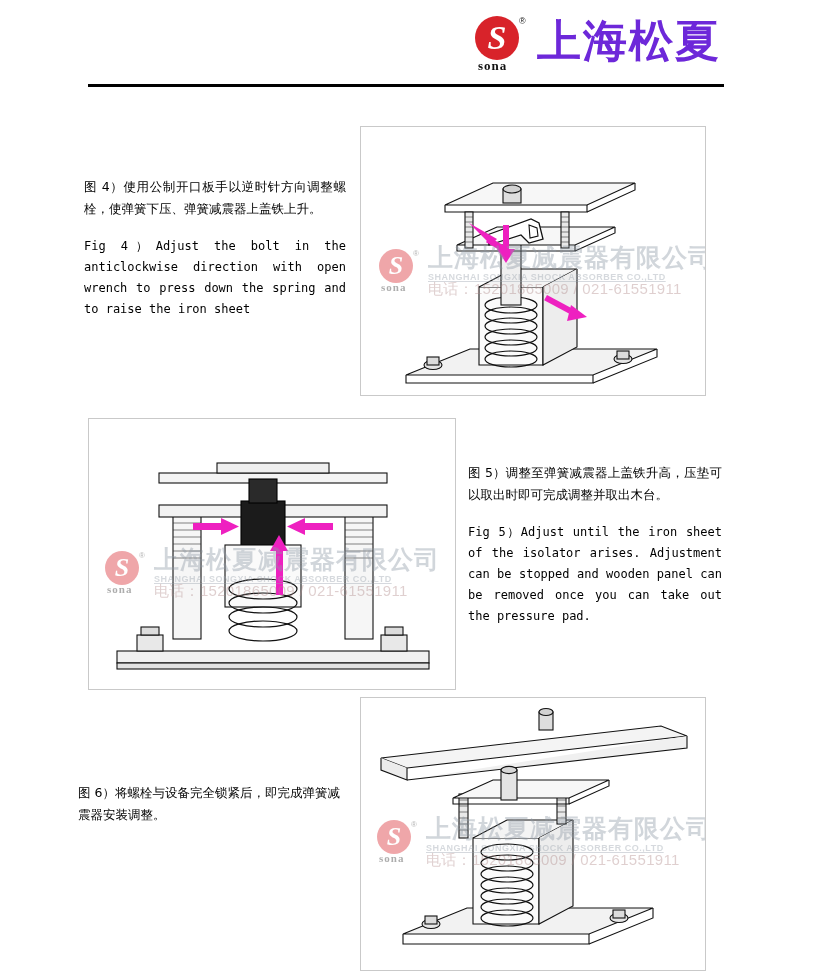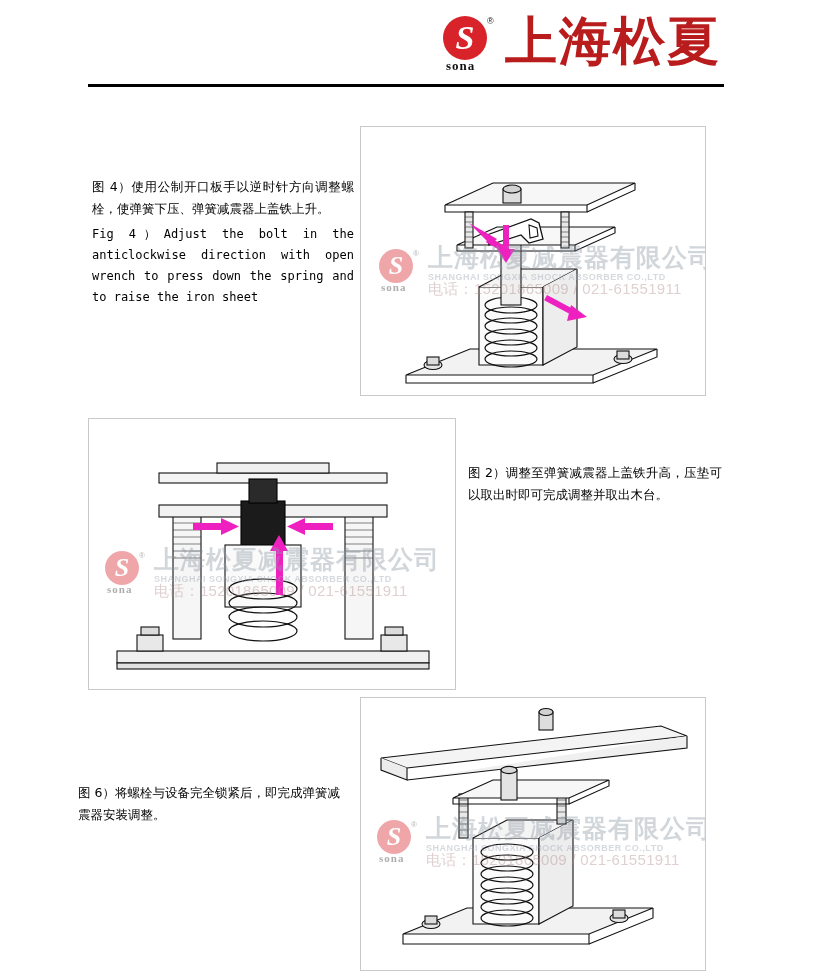--- a/index.html
+++ b/index.html
@@ -73,23 +73,23 @@
     top: 44px;
     font-family: "Liberation Serif", serif;
     font-weight: bold;
     font-size: 13px;
     letter-spacing: 1px;
     color: #111;
   }
   .brand-name {
     font-family: "DejaVu Sans", sans-serif;
     font-weight: bold;
-    font-size: 52px;
+    font-size: 44px;
     letter-spacing: 2px;
-    color: #b91c1c;
+    color: #6d28d9;
     line-height: 54px;
   }
   .header-rule {
     position: absolute;
     left: 88px;
     top: 84px;
     width: 636px;
     height: 3px;
     background: #000;
   }
@@ -163,20 +163,21 @@
     white-space: nowrap;
   }
   .wm .wm-en {
     font-family: "Liberation Sans", sans-serif;
     font-weight: bold;
     font-size: 9px;
     color: #9aa3ad;
     letter-spacing: 0.5px;
     white-space: nowrap;
     line-height: 12px;
+    text-decoration: underline;
   }
   .wm .wm-tel {
     font-family: "Liberation Sans", sans-serif;
     font-size: 15px;
     color: #b08a8a;
     letter-spacing: 0.3px;
     white-space: nowrap;
     line-height: 12px;
   }
 
@@ -187,21 +188,21 @@
     font-size: 12.5px;
     line-height: 22px;
     color: #000;
     text-align: justify;
   }
   .cap-en {
     font-family: "DejaVu Sans Mono", monospace;
     font-size: 12px;
     line-height: 21px;
     color: #000;
-    margin-top: 4px;
+    margin-top: 16px;
     text-align: justify;
   }
 </style>
 </head>
 <body>
 
 <div class="header">
   <div class="brand">
     <div class="brand-logo">
       <div class="disc"></div>
@@ -285,21 +286,21 @@
       <div class="wm-sona">sona</div>
     </div>
     <div class="wm-text">
       <div class="wm-cn">上海松夏减震器有限公司</div>
       <div class="wm-en">SHANGHAI SONGXIA SHOCK ABSORBER CO.,LTD</div>
       <div class="wm-tel">电话：15201865009 / 021-61551911</div>
     </div>
   </div>
 </div>
 
-<div class="caption" style="left:92px; top:176px; width:262px;">
+<div class="caption" style="left:84px; top:176px; width:262px;">
   <div class="cap-cn">图 4）使用公制开口板手以逆时针方向调整螺栓，使弹簧下压、弹簧减震器上盖铁上升。</div>
   <div class="cap-en">Fig 4）Adjust the bolt in the anticlockwise  direction with open wrench to press  down the spring and to raise the iron sheet</div>
 </div>
 
 <div class="figbox" style="left:88px; top:418px; width:366px; height:270px;">
   <svg class="fig-svg" width="366" height="270" viewBox="0 0 366 270">
     <g stroke="#111" fill="none" stroke-width="1.1">
 
       <rect x="28" y="232" width="312" height="12" fill="#f0f0f0"></rect>
       <rect x="28" y="244" width="312" height="6" fill="#e2e2e2"></rect>
@@ -352,21 +353,22 @@
     </div>
     <div class="wm-text">
       <div class="wm-cn">上海松夏减震器有限公司</div>
       <div class="wm-en">SHANGHAI SONGXIA SHOCK ABSORBER CO.,LTD</div>
       <div class="wm-tel">电话：15201865009 / 021-61551911</div>
     </div>
   </div>
 </div>
 
 <div class="caption" style="left:468px; top:462px; width:254px;">
-  <div class="cap-cn">图 2）调整至弹簧减震器上盖铁升高，压垫可以取出时即可完成调整并取出木台。</div>
+  <div class="cap-cn">图 5）调整至弹簧减震器上盖铁升高，压垫可以取出时即可完成调整并取出木台。</div>
+  <div class="cap-en">Fig 5）Adjust until the iron sheet of the  isolator arises. Adjustment can be stopped  and wooden panel can be removed once  you can take out the pressure pad.</div>
 </div>
 
 <div class="figbox" style="left:360px; top:697px; width:344px; height:272px;">
   <svg class="fig-svg" width="344" height="272" viewBox="0 0 344 272">
     <g stroke="#111" fill="none" stroke-width="1.1">
 
       <path d="M20 60 L300 28 L326 38 L46 70 Z" fill="#f4f4f4"></path>
       <path d="M20 60 L20 72 L46 82 L46 70" fill="#ececec"></path>
       <path d="M46 82 L326 50 L326 38" fill="#f0f0f0"></path>
 

